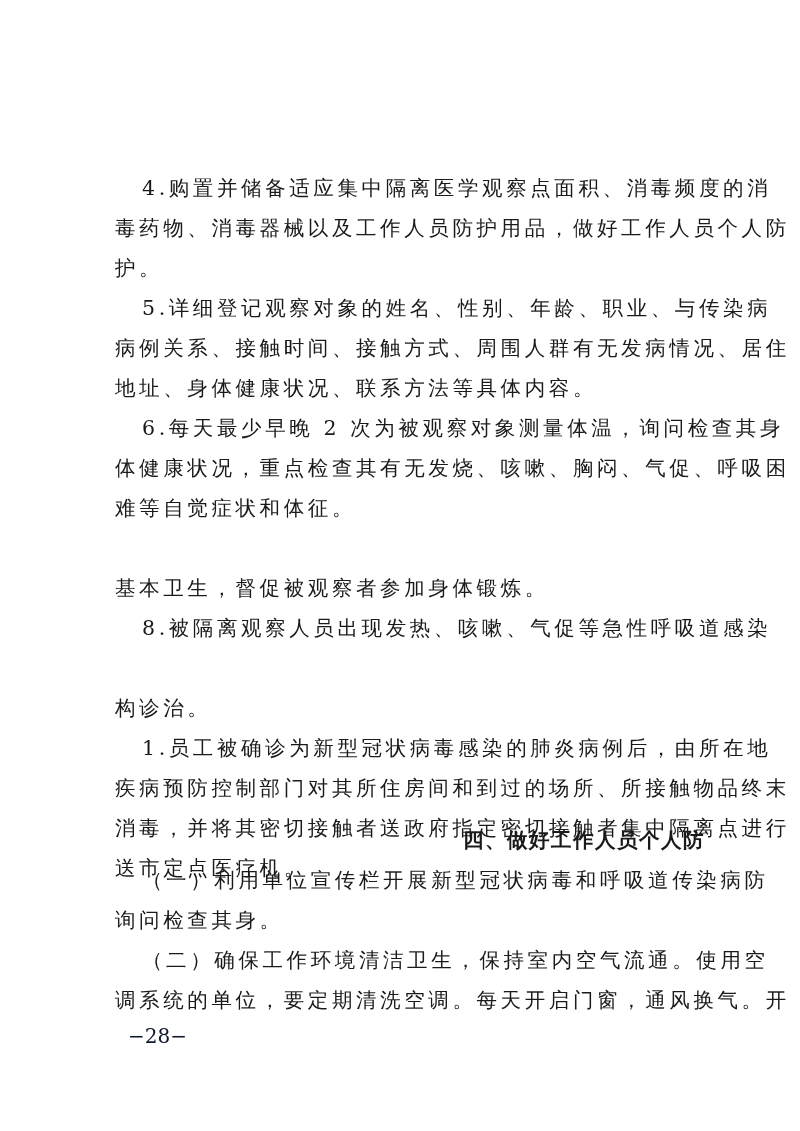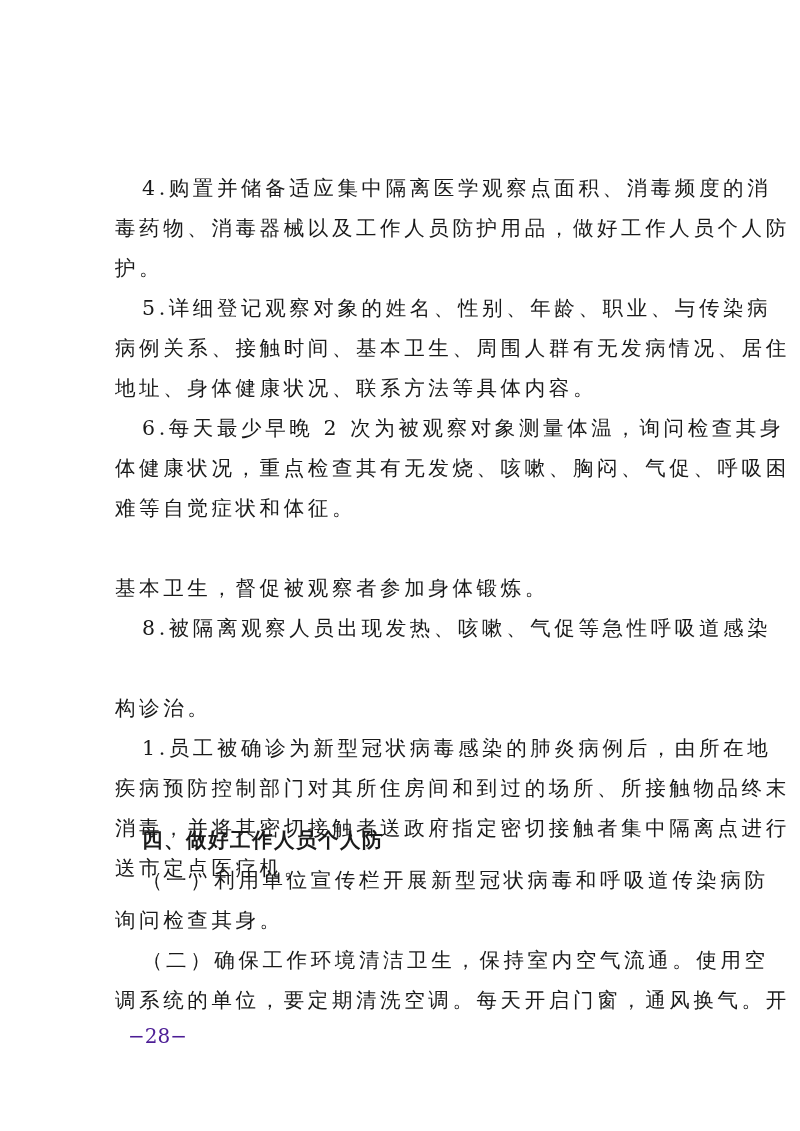--- a/index.html
+++ b/index.html
@@ -3,38 +3,38 @@
 <meta charset="utf-8">
 <style>
   html, body { margin: 0; padding: 0; background: #ffffff; }
   body { width: 800px; height: 1131px; position: relative; overflow: hidden; }
   .page { position: absolute; left: 0; top: 0; width: 800px; height: 1131px; background: #fff; }
   .line {
     position: absolute; left: 115px; width: 590px;
     font-family: "DejaVu Serif", serif; font-size: 20.5px; color: #1a1a1a;
     white-space: nowrap; letter-spacing: 3.6px; line-height: 40px; height: 40px;
   }
-  .indent { left: 142px; width: 563px; }
+  .indent { left: 142px; width: 563px; text-align: right; }
   .heading {
     font-family: "DejaVu Sans", sans-serif; font-weight: bold; letter-spacing: 1.5px;
   }
   .pagenum {
     position: absolute; left: 128px; top: 1024px;
-    font-family: "DejaVu Serif", serif; font-size: 20px; color: #4c1d95; letter-spacing: 0px;
+    font-family: "DejaVu Serif", serif; font-size: 20px; color: #0f172a; letter-spacing: 0px;
   }
 </style>
 </head>
 <body>
 
 <div class="page">
   <div class="line indent" style="top:168px">4.购置并储备适应集中隔离医学观察点面积、消毒频度的消</div>
   <div class="line" style="top:208px">毒药物、消毒器械以及工作人员防护用品，做好工作人员个人防</div>
   <div class="line" style="top:248px">护。</div>
   <div class="line indent" style="top:288px">5.详细登记观察对象的姓名、性别、年龄、职业、与传染病</div>
-  <div class="line" style="top:328px">病例关系、接触时间、基本卫生、周围人群有无发病情况、居住</div>
+  <div class="line" style="top:328px">病例关系、接触时间、接触方式、周围人群有无发病情况、居住</div>
   <div class="line" style="top:368px">地址、身体健康状况、联系方法等具体内容。</div>
   <div class="line indent" style="top:408px">6.每天最少早晚 2 次为被观察对象测量体温，询问检查其身</div>
   <div class="line" style="top:448px">体健康状况，重点检查其有无发烧、咳嗽、胸闷、气促、呼吸困</div>
   <div class="line" style="top:488px">难等自觉症状和体征。</div>
   <div class="line" style="top:568px">基本卫生，督促被观察者参加身体锻炼。</div>
   <div class="line indent" style="top:608px">8.被隔离观察人员出现发热、咳嗽、气促等急性呼吸道感染</div>
   <div class="line" style="top:688px">构诊治。</div>
   <div class="line indent" style="top:728px">1.员工被确诊为新型冠状病毒感染的肺炎病例后，由所在地</div>
   <div class="line" style="top:768px">疾病预防控制部门对其所住房间和到过的场所、所接触物品终末</div>
   <div class="line" style="top:808px">消毒，并将其密切接触者送政府指定密切接触者集中隔离点进行</div>

